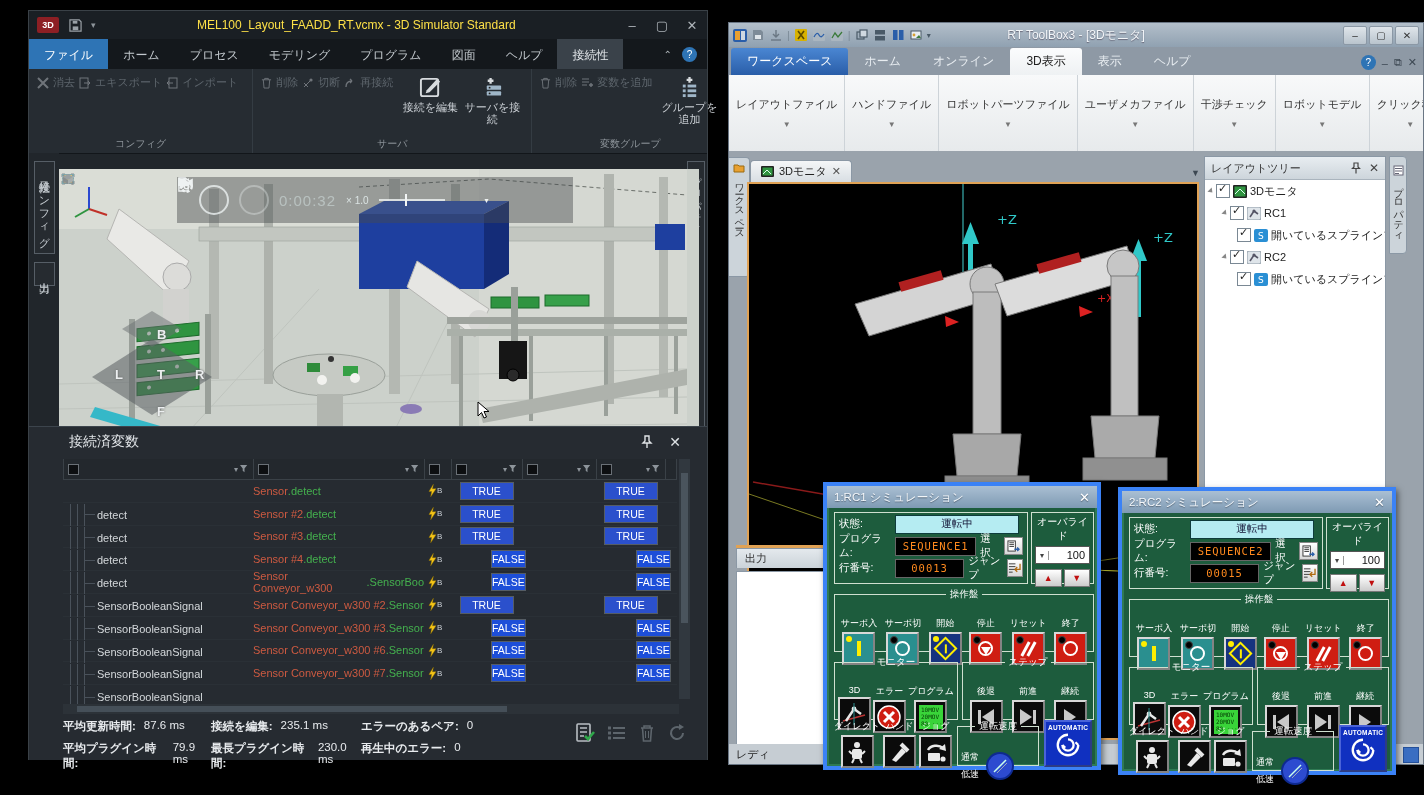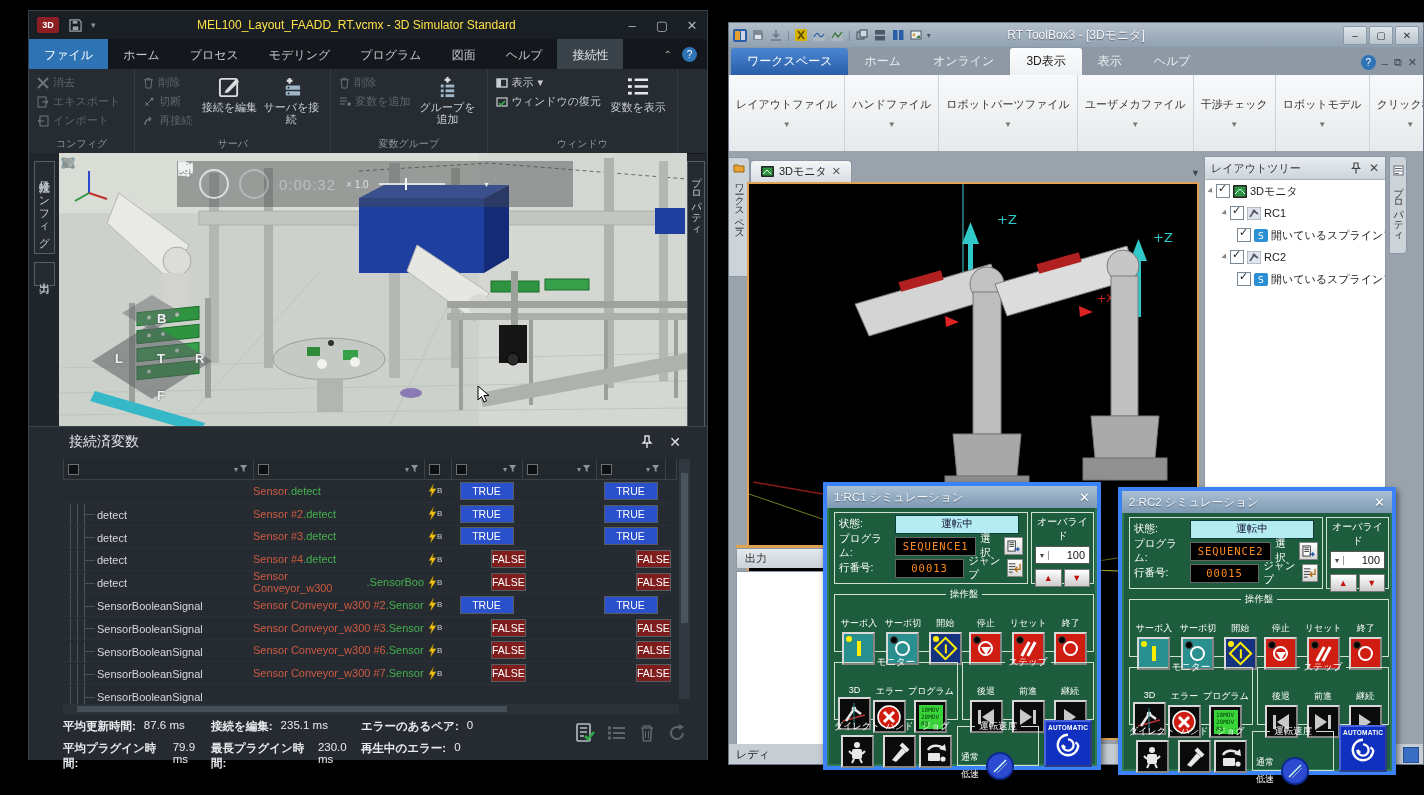--- a/index.html
+++ b/index.html
@@ -12,33 +12,33 @@
   .winbtn{width:30px;height:28px;display:flex;align-items:center;justify-content:center;color:#aeb4b9;font-size:13px;}
   .lw-tabs{position:absolute;left:0;top:28px;width:100%;height:30px;background:#14181c;display:flex;align-items:stretch;color:#c3c9ce;font-size:12px;}
   .lw-tab{padding:16px 15px;display:flex;align-items:center;}
   .lw-tab.file{background:#2e74b5;color:#fff;}
   .lw-tab.active{background:#3a424a;color:#e4e8eb;}
   .lw-tabs-right{margin-left:auto;display:flex;align-items:center;gap:10px;padding-right:10px;}
   .help-dot{width:15px;height:15px;border-radius:50%;background:#2e74b5;color:#fff;font-size:10px;display:flex;align-items:center;justify-content:center;}
   .lw-ribbon{position:absolute;left:0;top:58px;width:100%;height:84px;background:#262c32;display:flex;border-bottom:1px solid #12161a;}
   .lw-group{position:relative;display:flex;align-items:flex-start;padding:4px 8px 16px 8px;border-right:1px solid #343c43;}
   .lw-gname{position:absolute;bottom:2px;left:0;width:100%;text-align:center;font-size:10px;color:#8d949a;}
-  .lw-scol{display:flex;flex-direction:column;justify-content:center;gap:4px;margin-right:6px;margin-top:2px;}
+  .lw-scol{display:flex;flex-direction:row;justify-content:center;gap:4px;margin-right:6px;margin-top:2px;}
   .lw-sbtn{display:flex;align-items:center;gap:4px;font-size:11px;color:#c8cdd2;white-space:nowrap;}
   .lw-sbtn.dim,.lw-lbtn.dim{color:#5d656c;}
   .lw-sbtn.dim .ic, .lw-lbtn.dim .ic{opacity:.45;}
   .lw-lbtn{display:flex;flex-direction:column;align-items:center;font-size:11px;color:#c8cdd2;width:62px;text-align:center;line-height:1.1;gap:3px;margin-top:2px;}
   .ic{display:inline-flex;align-items:center;justify-content:center;}
   .ic svg{display:block;}
   .lw-side{position:absolute;left:0;top:142px;width:30px;bottom:337px;background:#21262b;display:flex;flex-direction:column;gap:8px;padding-top:8px;align-items:center;}
   .vtab{writing-mode:vertical-rl;border:1px solid #565e66;color:#c3c9ce;font-size:11px;padding:10px 2px;background:#262b30;letter-spacing:1px;}
   .lw-proptab{position:absolute;right:0;top:142px;width:22px;height:281px;display:flex;justify-content:center;padding-top:8px;}
   .lw-proptab .vtab{padding:8px 1px;font-size:10px;}
   
-  #lw-view{position:absolute;left:30px;top:142px;width:628px;height:273px;background:#ccd1cb;overflow:hidden;}
+  #lw-view{position:absolute;left:30px;top:158px;width:628px;height:273px;background:#ccd1cb;overflow:hidden;padding-left:12px;}
   #lw-view svg{position:absolute;left:0;top:0;}
   .vp-toolbar{position:absolute;left:118px;top:8px;width:372px;height:46px;background:rgba(70,76,78,.45);display:flex;align-items:center;gap:10px;padding:0 12px;color:#e9eef0;}
   .vp-circle{width:26px;height:26px;border:2px solid rgba(235,240,240,.8);border-radius:50%;display:flex;align-items:center;justify-content:center;}
   .vp-circle.dim{border-color:rgba(235,240,240,.35);}
   .vp-time{font-size:15px;color:rgba(225,240,240,.45);letter-spacing:1px;}
   .vp-speed{font-size:10px;color:rgba(235,245,245,.8);}
   .vp-slider{width:66px;height:2px;background:rgba(240,244,244,.8);position:relative;}
   .vp-slider:after{content:"";position:absolute;left:26px;top:-5px;width:2px;height:12px;background:#f2f5f5;}
   .vp-ltools{position:absolute;left:2px;top:4px;display:flex;flex-direction:column;gap:7px;opacity:.65;}
   .vp-ltools .ic{width:16px;height:14px;}
@@ -57,21 +57,21 @@
   .vt-filter .c{display:flex;align-items:center;padding:0 4px;border-right:1px solid #3a4147;box-sizing:border-box;}
   .fbox{width:9px;height:9px;border:1px solid #6a7076;background:#0d0f11;}
   .fdd{margin-left:auto;color:#8d949a;font-size:8px;display:flex;align-items:center;gap:2px;}
   .c1{width:190px;}.c2{width:171px;}.c3{width:27px;}.c4{width:71px;}.c5{width:74px;}.c6{width:69px;}
   .vt-row{display:flex;height:21.8px;align-items:center;border-bottom:1px solid #2a3036;}
   .vt-row .c{height:100%;display:flex;align-items:center;box-sizing:border-box;}
   .struct-cell{padding-left:34px;background-image:linear-gradient(#49515a,#49515a),linear-gradient(#49515a,#49515a),linear-gradient(#49515a,#49515a),linear-gradient(#49515a,#49515a);background-size:1px 100%,1px 100%,1px 100%,11px 1px;background-position:7px 0,14px 0,21px 0,21px 50%;background-repeat:no-repeat;margin-top:48px;}
   .sim-red{color:#cd5a41;}.sim-green{color:#44b04e;}
   .badge{width:52px;height:16px;display:flex;align-items:center;justify-content:center;font-size:10.5px;color:#fff;border:1px solid #555d65;margin:0 auto;}
   .badge.true{background:#2b50cc;}
-  .badge.false{background:#7f1d1d;margin-left:40px;}
+  .badge.false{background:#1d4ed8;margin-left:40px;}
   .vt-vscroll{position:absolute;left:650px;top:32px;width:11px;height:240px;background:#31383f;}
   .vt-vscroll:before{content:"";position:absolute;left:2px;top:14px;width:7px;height:150px;background:#4a545d;}
   .vt-hscroll{position:absolute;left:34px;top:277px;width:616px;height:10px;background:#2c3238;}
   .vt-hscroll:before{content:"";position:absolute;left:14px;top:2px;width:430px;height:6px;background:#454f58;}
   .vp-status{position:absolute;left:34px;top:292px;width:620px;color:#e8ebee;font-size:11.5px;}
   .vp-status .line{display:flex;margin-bottom:7px;}
   .vp-status b{font-weight:bold;}
   .vp-sicons{position:absolute;right:20px;top:296px;display:flex;gap:12px;}
   
   #rw{position:absolute;left:728px;top:22px;width:696px;height:743px;background:#9aa3ac;border:1px solid #6a7684;box-sizing:border-box;}

